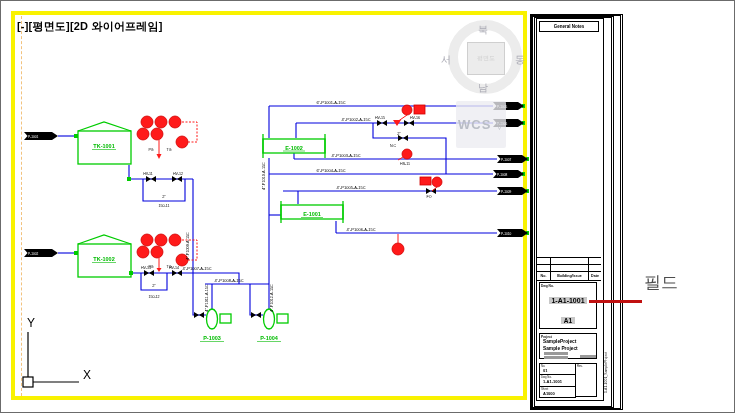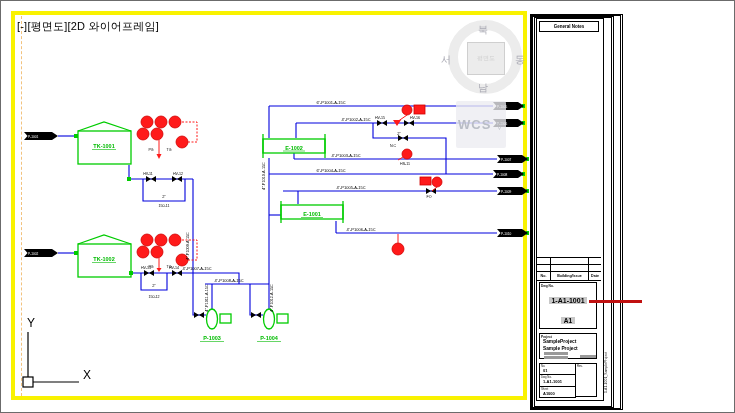--- a/index.html
+++ b/index.html
@@ -3,21 +3,21 @@
 <meta charset="utf-8">
 <style>
   html,body{margin:0;padding:0;background:#fff;}
   .stage{position:relative;width:735px;height:413px;background:#ffffff;
     border:1px solid #6b6b6b;box-sizing:border-box;overflow:hidden;
     font-family:"Liberation Sans","DejaVu Sans",sans-serif;}
   .abs{position:absolute;}
   
   .vp-frame{left:10px;top:10px;width:516px;height:389px;border:4px solid #f9f200;box-sizing:border-box;}
   .vp-margin{left:20px;top:15px;height:380px;width:0;border-left:1px dashed #f2c27e;}
-  .vp-label{left:16px;top:18px;font-size:11px;font-weight:400;color:#000;letter-spacing:0.2px;white-space:nowrap;z-index:30;}
+  .vp-label{left:16px;top:18px;font-size:11px;font-weight:700;color:#000;letter-spacing:0.2px;white-space:nowrap;z-index:30;}
   
   .vc-ring{left:447px;top:19px;width:54px;height:54px;border:10px solid #ececec;border-radius:50%;z-index:20;}
   .vc-face{left:466px;top:41px;width:36px;height:31px;background:#ececec;border:1px solid #cfcfcf;z-index:21;
     display:flex;align-items:center;justify-content:center;font-size:6px;color:#cfcfcf;}
   .vc-dir{z-index:22;font-size:10px;color:#a8a8b2;}
   .wcs{left:455px;top:100px;z-index:25;background:rgba(236,236,241,0.78);border-radius:2px;padding:16px 2px;
     font-size:13px;font-weight:700;color:#b9bdc6;letter-spacing:1px;}
   .wcs-tri{font-size:9px;font-weight:400;color:#b9bdc6;}
   
   .fr{box-sizing:border-box;border:1px solid #000;background:transparent;}
@@ -126,20 +126,21 @@
       <div class="fl-right">
         <span class="lb" style="position:absolute;left:1px;top:0;font-size:2.8px;">Rev.</span>
       </div>
     </div>
   </div>
 
   <div class="abs side-rot">1-A1-1001_SampleProject</div>
 
   <div class="abs leader"></div>
   <div class="abs anno">
+    <div>필드</div>
   </div>
 
   <svg class="abs draw" viewBox="0 0 735 413" font-family="Liberation Sans, DejaVu Sans, sans-serif">
 
     <g stroke="#0000dd" stroke-width="1.1" fill="none">
       <path d="M57,135 H74"></path>
         <path d="M57,252 H74"></path>
       <path d="M128,164 V178 H192"></path>
       <path d="M142,178 V200 H184 V178"></path>
       <path d="M192,178 V314 H205"></path>

